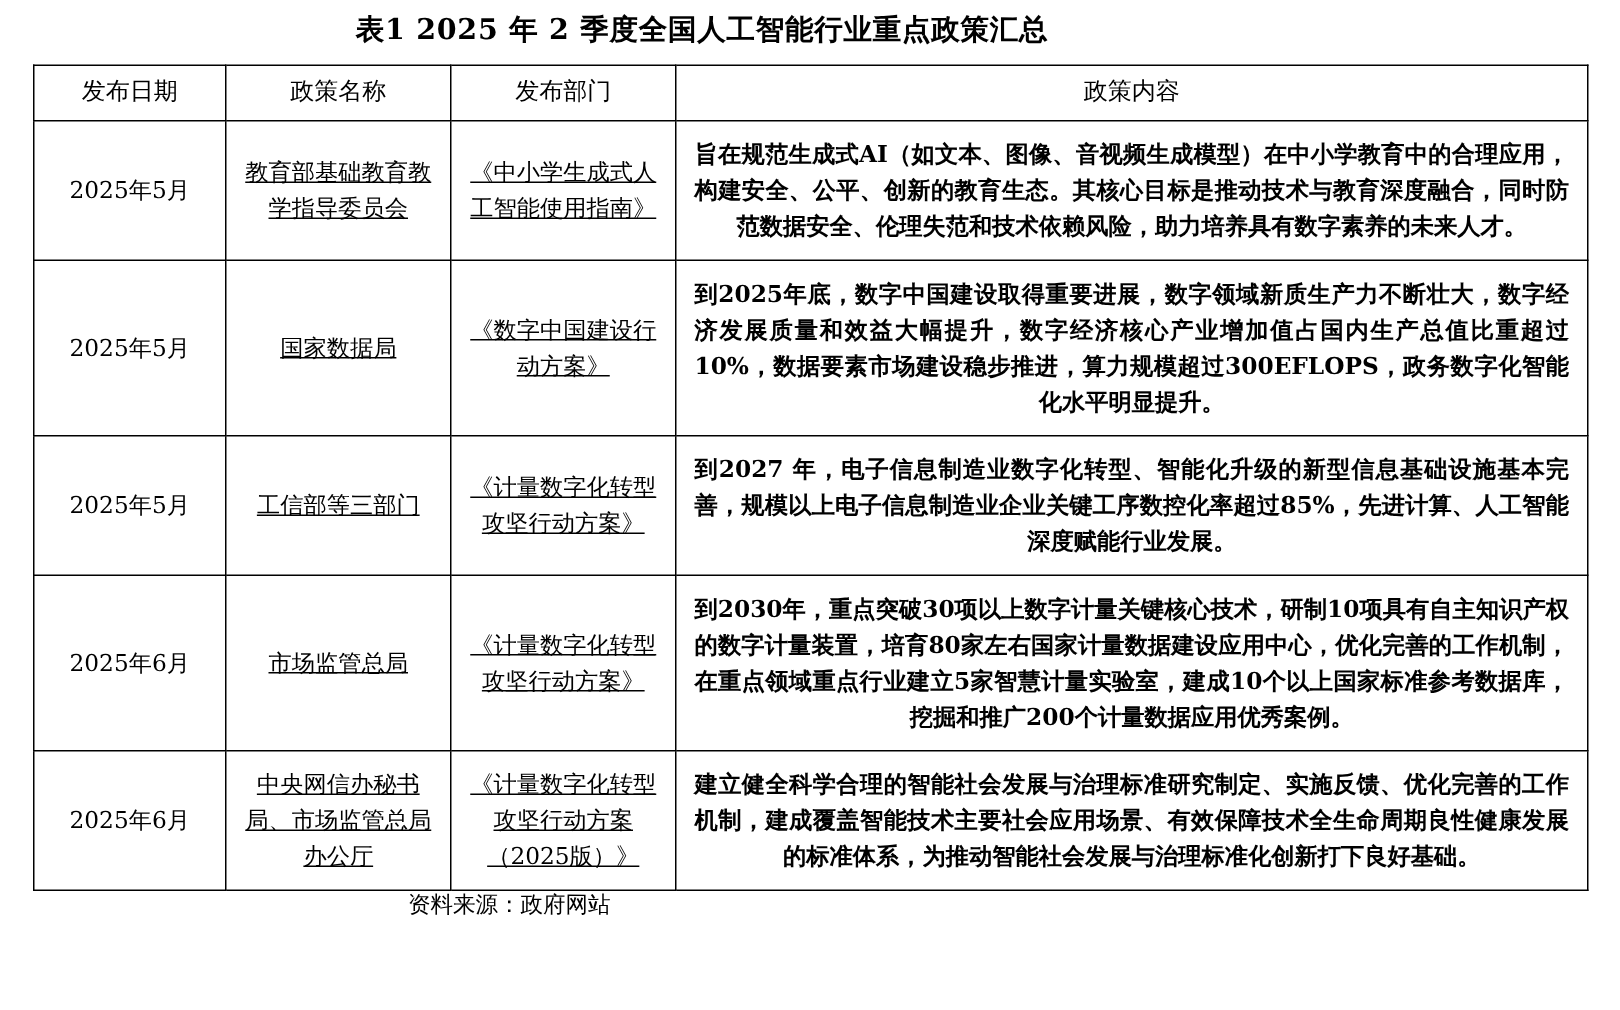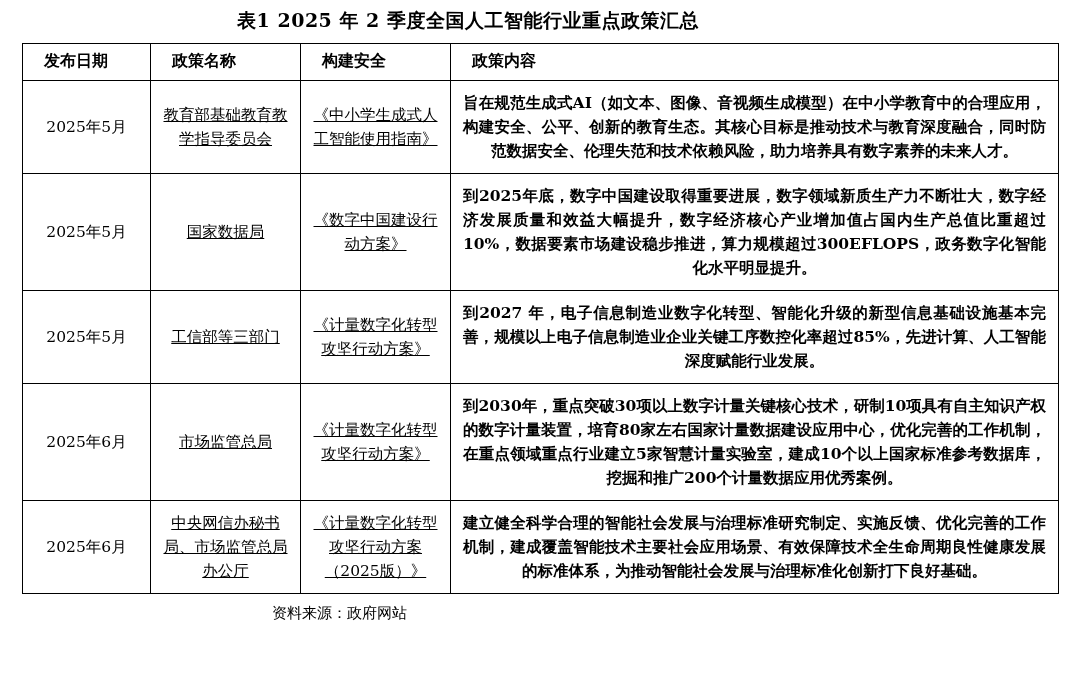--- a/index.html
+++ b/index.html
@@ -37,25 +37,25 @@
     margin: 0 auto;
   }
   table.policy-table th,
   table.policy-table td {
     border: 1px solid #000000;
     vertical-align: middle;
     font-size: 15.5px;
     line-height: 1.55;
   }
   table.policy-table th {
-    text-align: left;
-    font-weight: bold;
+    text-align: center;
+    font-weight: normal;
     font-size: 16px;
     height: 32px;
-    padding: 2px 21px;
+    padding: 2px 4px;
   }
   col.c-date { width: 128px; }
   col.c-name { width: 150px; }
   col.c-dept { width: 150px; }
   col.c-content { width: 608px; }
 
   td.cell-date,
   td.cell-name,
   td.cell-dept {
     text-align: center;
@@ -66,21 +66,20 @@
     text-decoration: underline;
   }
   td.cell-content {
     text-align: justify;
     text-align-last: center;
     padding: 10px 12px;
     line-height: 1.62;
     font-weight: bold;
   }
   .source {
-    margin-top: 10px;
     padding-left: 250px;
     font-size: 15px;
   }
 </style>
 </head>
 <body>
 
 <div class="page">
 
   <div class="doc-title">表1  2025 年 2 季度全国人工智能行业重点政策汇总</div>
@@ -89,21 +88,21 @@
     <colgroup>
       <col class="c-date">
       <col class="c-name">
       <col class="c-dept">
       <col class="c-content">
     </colgroup>
     <thead>
       <tr>
         <th>发布日期</th>
         <th>政策名称</th>
-        <th>构建安全</th>
+        <th>发布部门</th>
         <th>政策内容</th>
       </tr>
     </thead>
     <tbody>
       <tr>
         <td class="cell-date">2025年5月</td>
         <td class="cell-name">教育部基础教育教学指导委员会</td>
         <td class="cell-dept">《中小学生成式人工智能使用指南》</td>
         <td class="cell-content">旨在规范生成式AI（如文本、图像、音视频生成模型）在中小学教育中的合理应用，构建安全、公平、创新的教育生态。其核心目标是推动技术与教育深度融合，同时防范数据安全、伦理失范和技术依赖风险，助力培养具有数字素养的未来人才。</td>
       </tr>

